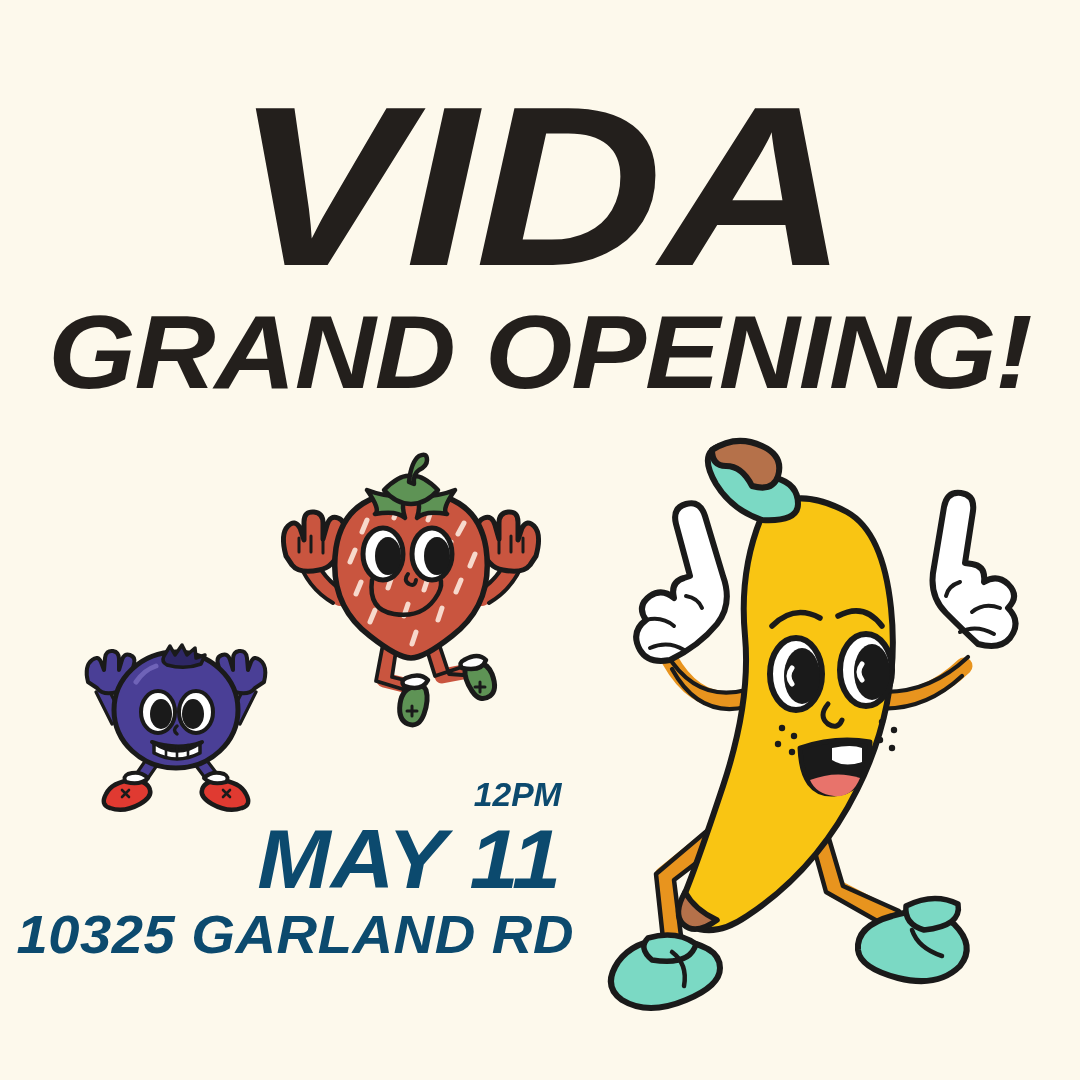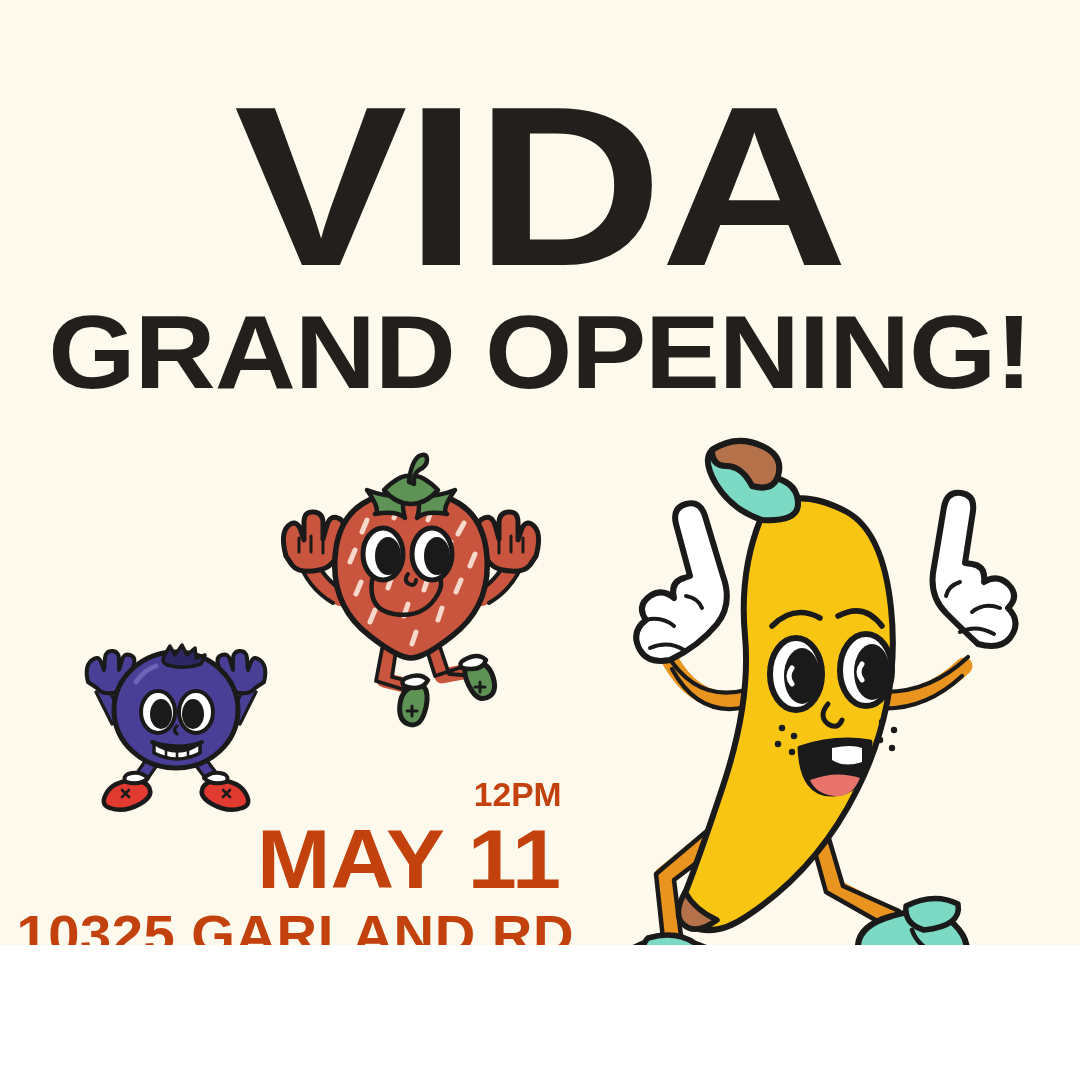--- a/index.html
+++ b/index.html
@@ -4,24 +4,25 @@
 <title>VIDA Grand Opening Poster</title>
 <style>
   html, body {
     margin: 0;
     padding: 0;
     background: #ffffff;
   }
   #poster {
     position: relative;
     width: 1080px;
-    height: 945px;
+    height: 1080px;
     background: #FDF9EC;
     overflow: hidden;
     font-family: "Liberation Sans", sans-serif;
+    font-style: italic;
     -webkit-font-smoothing: antialiased;
   }
 
   
   .headline-block {
     position: absolute;
     left: 0;
     top: 0;
     width: 1080px;
     text-align: center;
@@ -58,21 +59,21 @@
     transform-origin: 50% 50%;
     white-space: nowrap;
   }
 
   
   .info-block {
     position: absolute;
     left: 0;
     top: 778px;
     width: 580px;
-    color: #c2410c;
+    color: #0c4a6e;
   }
   .info-time {
     text-align: right;
     padding-right: 18px;
     font-weight: 700;
     font-size: 33px;
     letter-spacing: 0px;
     line-height: 1;
     transform: scaleX(1.02);
     transform-origin: 100% 50%;

